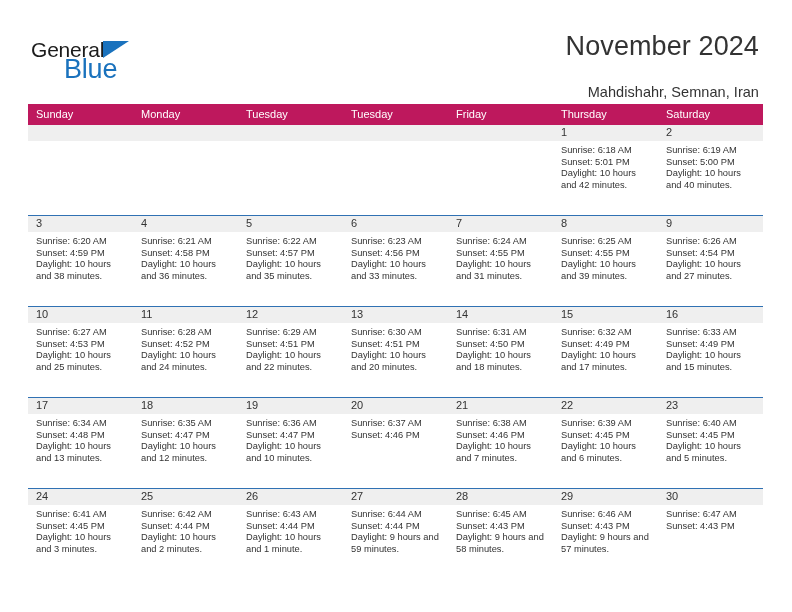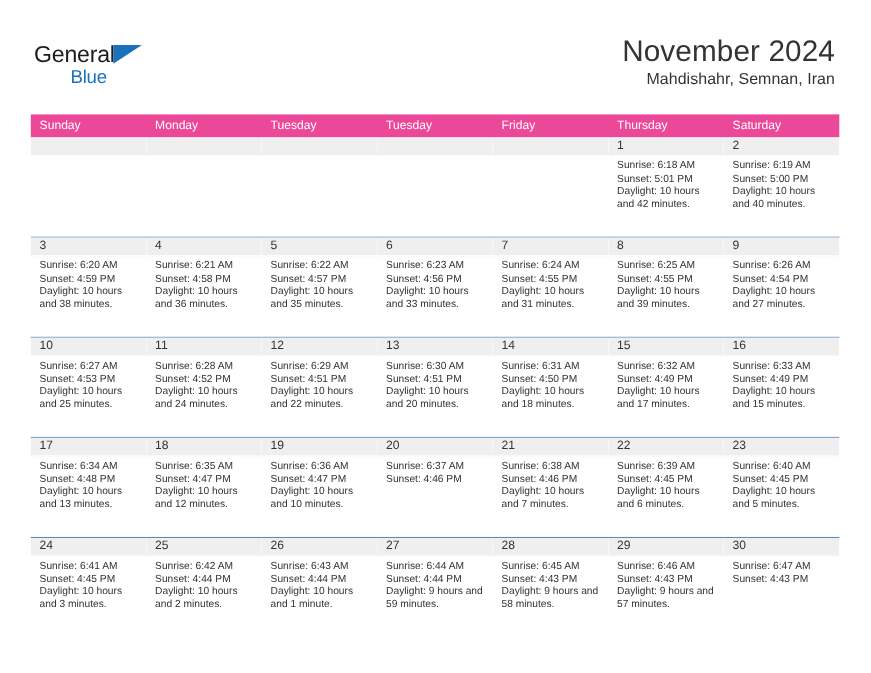--- a/index.html
+++ b/index.html
@@ -48,21 +48,21 @@
     top: 2px;
     width: 0;
     height: 0;
     border-left: 26px solid #1a72bd;
     border-bottom: 17px solid transparent;
   }
   .logo-blue {
     position: absolute;
     left: 33px;
     top: 20px;
-    font-size: 17px;
+    font-size: 27px;
     line-height: 21px;
     color: #1a72bd;
     letter-spacing: -0.2px;
   }
 
   .title-block {
     position: absolute;
     right: 33px;
     top: 30px;
     text-align: right;
@@ -72,37 +72,37 @@
     line-height: 32px;
     color: #333333;
     font-weight: normal;
     margin: 0;
     letter-spacing: 0.1px;
   }
   .cal-subtitle {
     font-size: 14.5px;
     line-height: 20px;
     color: #333333;
-    margin: 0 0 0 0;
+    margin: 20px 0 0 0;
     letter-spacing: 0.05px;
   }
 
   
   .calendar {
     position: absolute;
     left: 28px;
     top: 104px;
     width: 735px;
   }
 
   .weekdays {
     display: flex;
     width: 735px;
     height: 21px;
-    background: #ec4899;
+    background: #be185d;
   }
   .weekday {
     flex: 1 1 0;
     font-size: 11px;
     line-height: 21px;
     color: #ffffff;
     padding-left: 8px;
     box-sizing: border-box;
     white-space: nowrap;
   }

